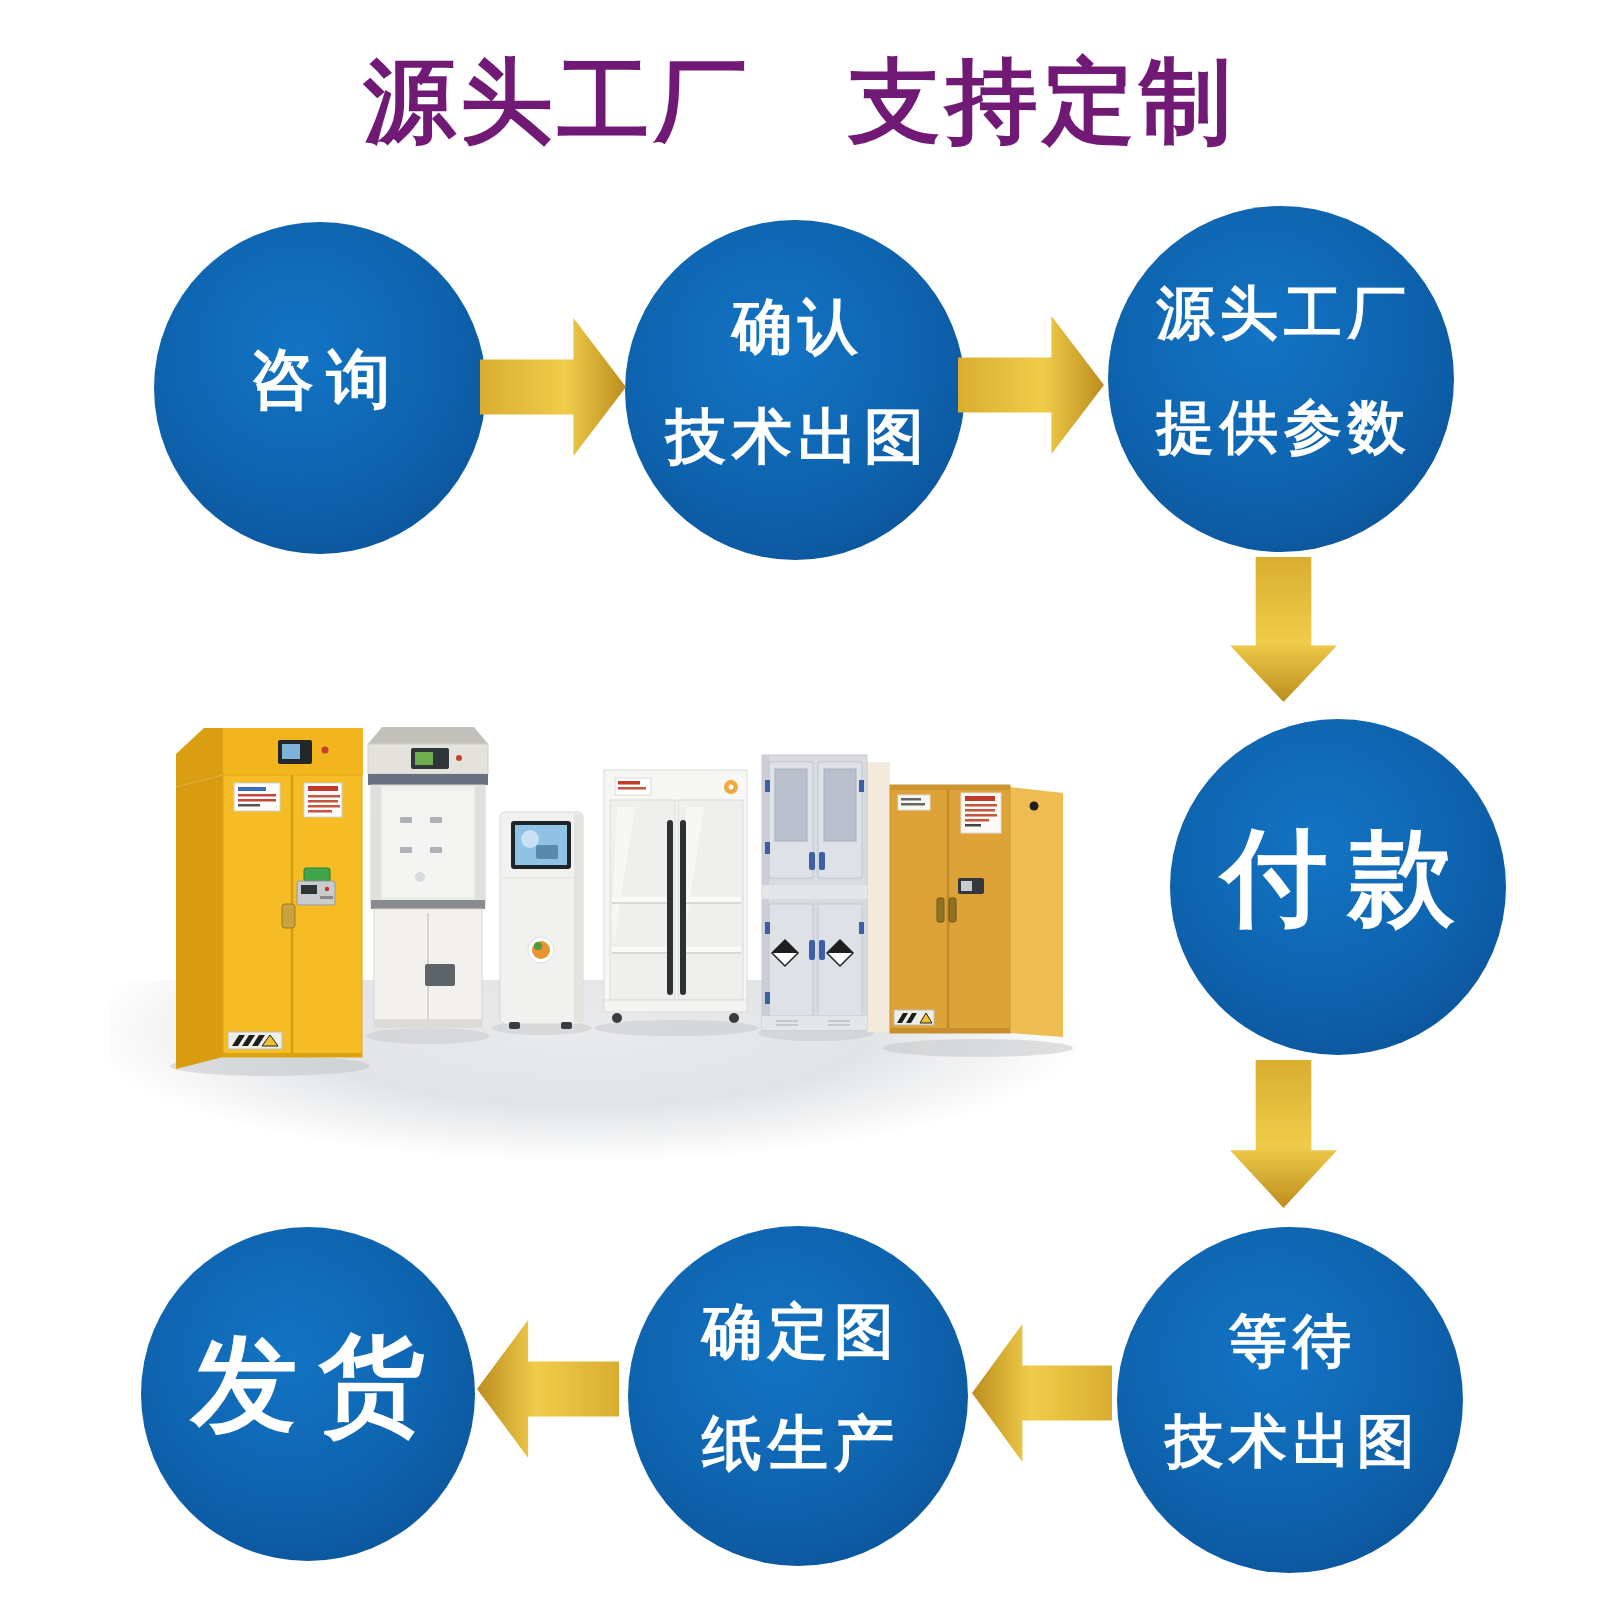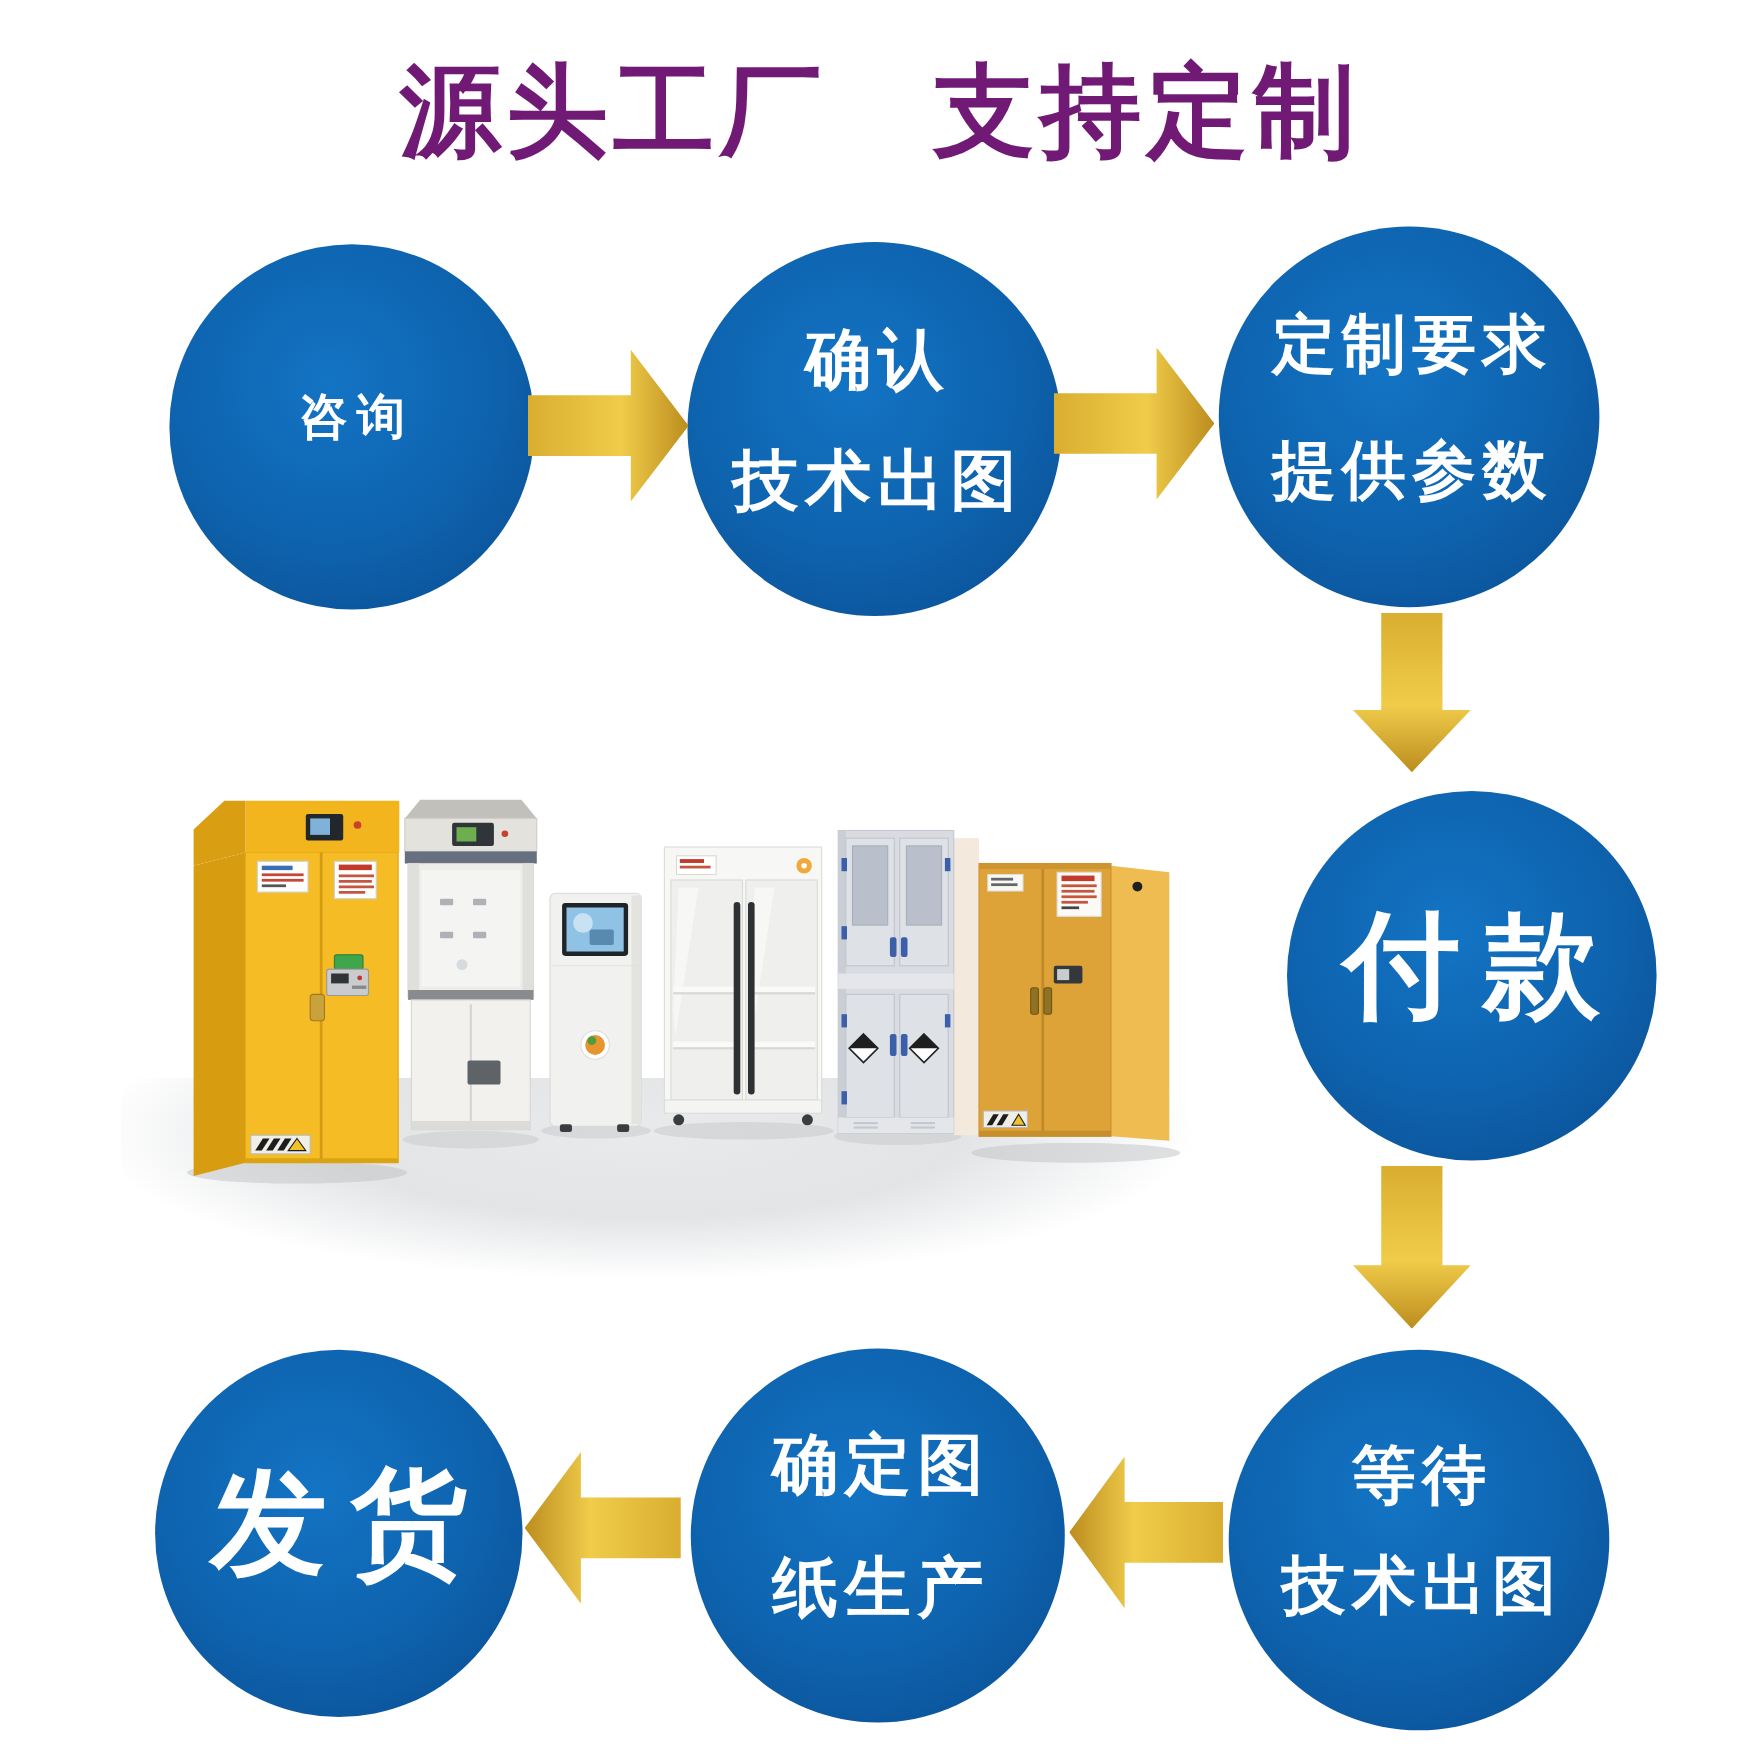--- a/index.html
+++ b/index.html
@@ -20,21 +20,21 @@
     position:absolute; border-radius:50%;
     background: radial-gradient(circle at 44% 38%, #1374C4 0%, #0E63AE 52%, #0A4C90 100%);
     color:#ffffff; display:flex; flex-direction:column;
     justify-content:center; align-items:center;
     text-align:center; box-sizing:border-box; padding-bottom:16px;
     font-weight:600;
   }
   .step-line { line-height:1; letter-spacing:0.10em; padding-left:0.10em; white-space:nowrap; }
   .ls-wide .step-line { letter-spacing:0.20em; padding-left:0.20em; }
 
-  .c1 { left:154px;  top:222px;  width:332px; height:332px; font-size:44px; row-gap:46px; }
+  .c1 { left:154px;  top:222px;  width:332px; height:332px; font-size:64px; row-gap:46px; }
   .c2 { left:625px;  top:220px;  width:340px; height:340px; font-size:60px; row-gap:50px; }
   .c3 { left:1108px; top:206px;  width:346px; height:346px; font-size:58px; row-gap:56px; }
   .c4 { left:1170px; top:719px;  width:336px; height:336px; font-size:106px; }
   .c5 { left:1117px; top:1227px; width:346px; height:346px; font-size:58px; row-gap:42px; }
   .c6 { left:628px;  top:1226px; width:340px; height:340px; font-size:60px; row-gap:52px; }
   .c7 { left:141px;  top:1227px; width:334px; height:334px; font-size:106px; }
 
   
   .flow-arrow { position:absolute; }
   .arrow-right {
@@ -72,21 +72,21 @@
   <div class="page-title">源头工厂　支持定制</div>
 
   <div class="step-circle c1 ls-wide">
     <span class="step-line">咨询</span>
   </div>
   <div class="step-circle c2">
     <span class="step-line">确认</span>
     <span class="step-line">技术出图</span>
   </div>
   <div class="step-circle c3">
-    <span class="step-line">定制要求</span>
+    <span class="step-line">源头工厂</span>
     <span class="step-line">提供参数</span>
   </div>
 
   <div class="step-circle c4 ls-wide">
     <span class="step-line">付款</span>
   </div>
 
   <div class="step-circle c5">
     <span class="step-line">等待</span>
     <span class="step-line">技术出图</span>

